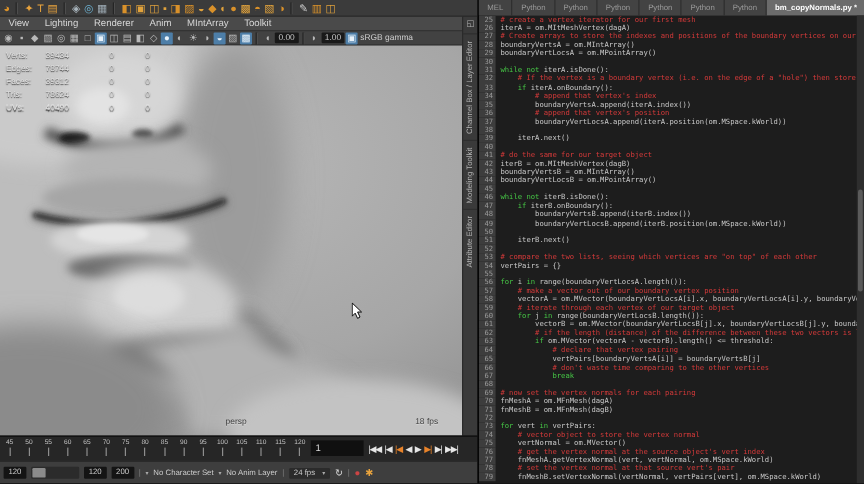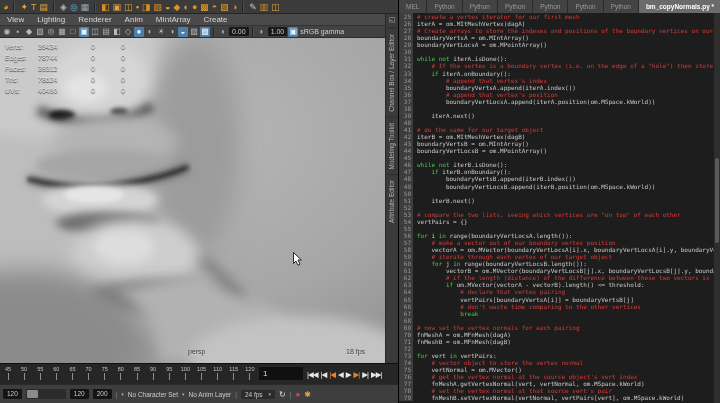--- a/index.html
+++ b/index.html
@@ -124,21 +124,21 @@
       <span class="sicon" style="color: rgb(217, 145, 42);">▥</span>
       <span class="sicon" style="color: rgb(224, 162, 60);">◫</span>
     </div>
 
   <div class="vp-menubar" id="vp-menubar">
       <span class="vp-menu-item">View</span>
       <span class="vp-menu-item">Lighting</span>
       <span class="vp-menu-item">Renderer</span>
       <span class="vp-menu-item">Anim</span>
       <span class="vp-menu-item">MIntArray</span>
-      <span class="vp-menu-item">Create</span>
+      <span class="vp-menu-item">Toolkit</span>
     </div>
 
   <div class="vp-toolbar" id="vp-toolbar">
     <span id="vp-toolbar-icons" style="display:flex;gap:1px;">
         <span class="vicon">◉</span>
         <span class="vicon">▪</span>
         <span class="vicon">◆</span>
         <span class="vicon">▧</span>
         <span class="vicon">◎</span>
         <span class="vicon">▦</span>

